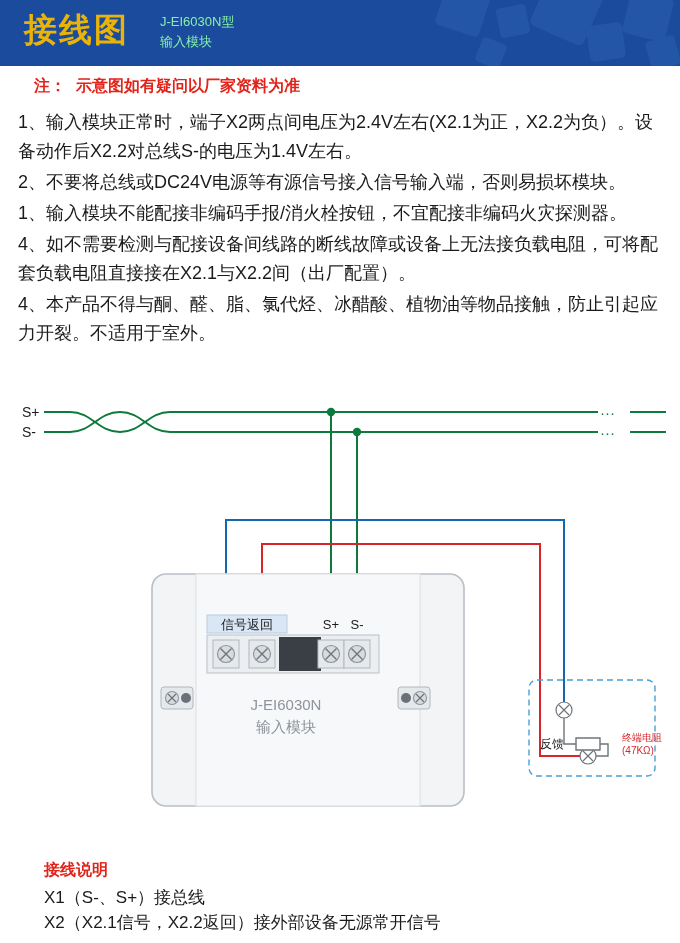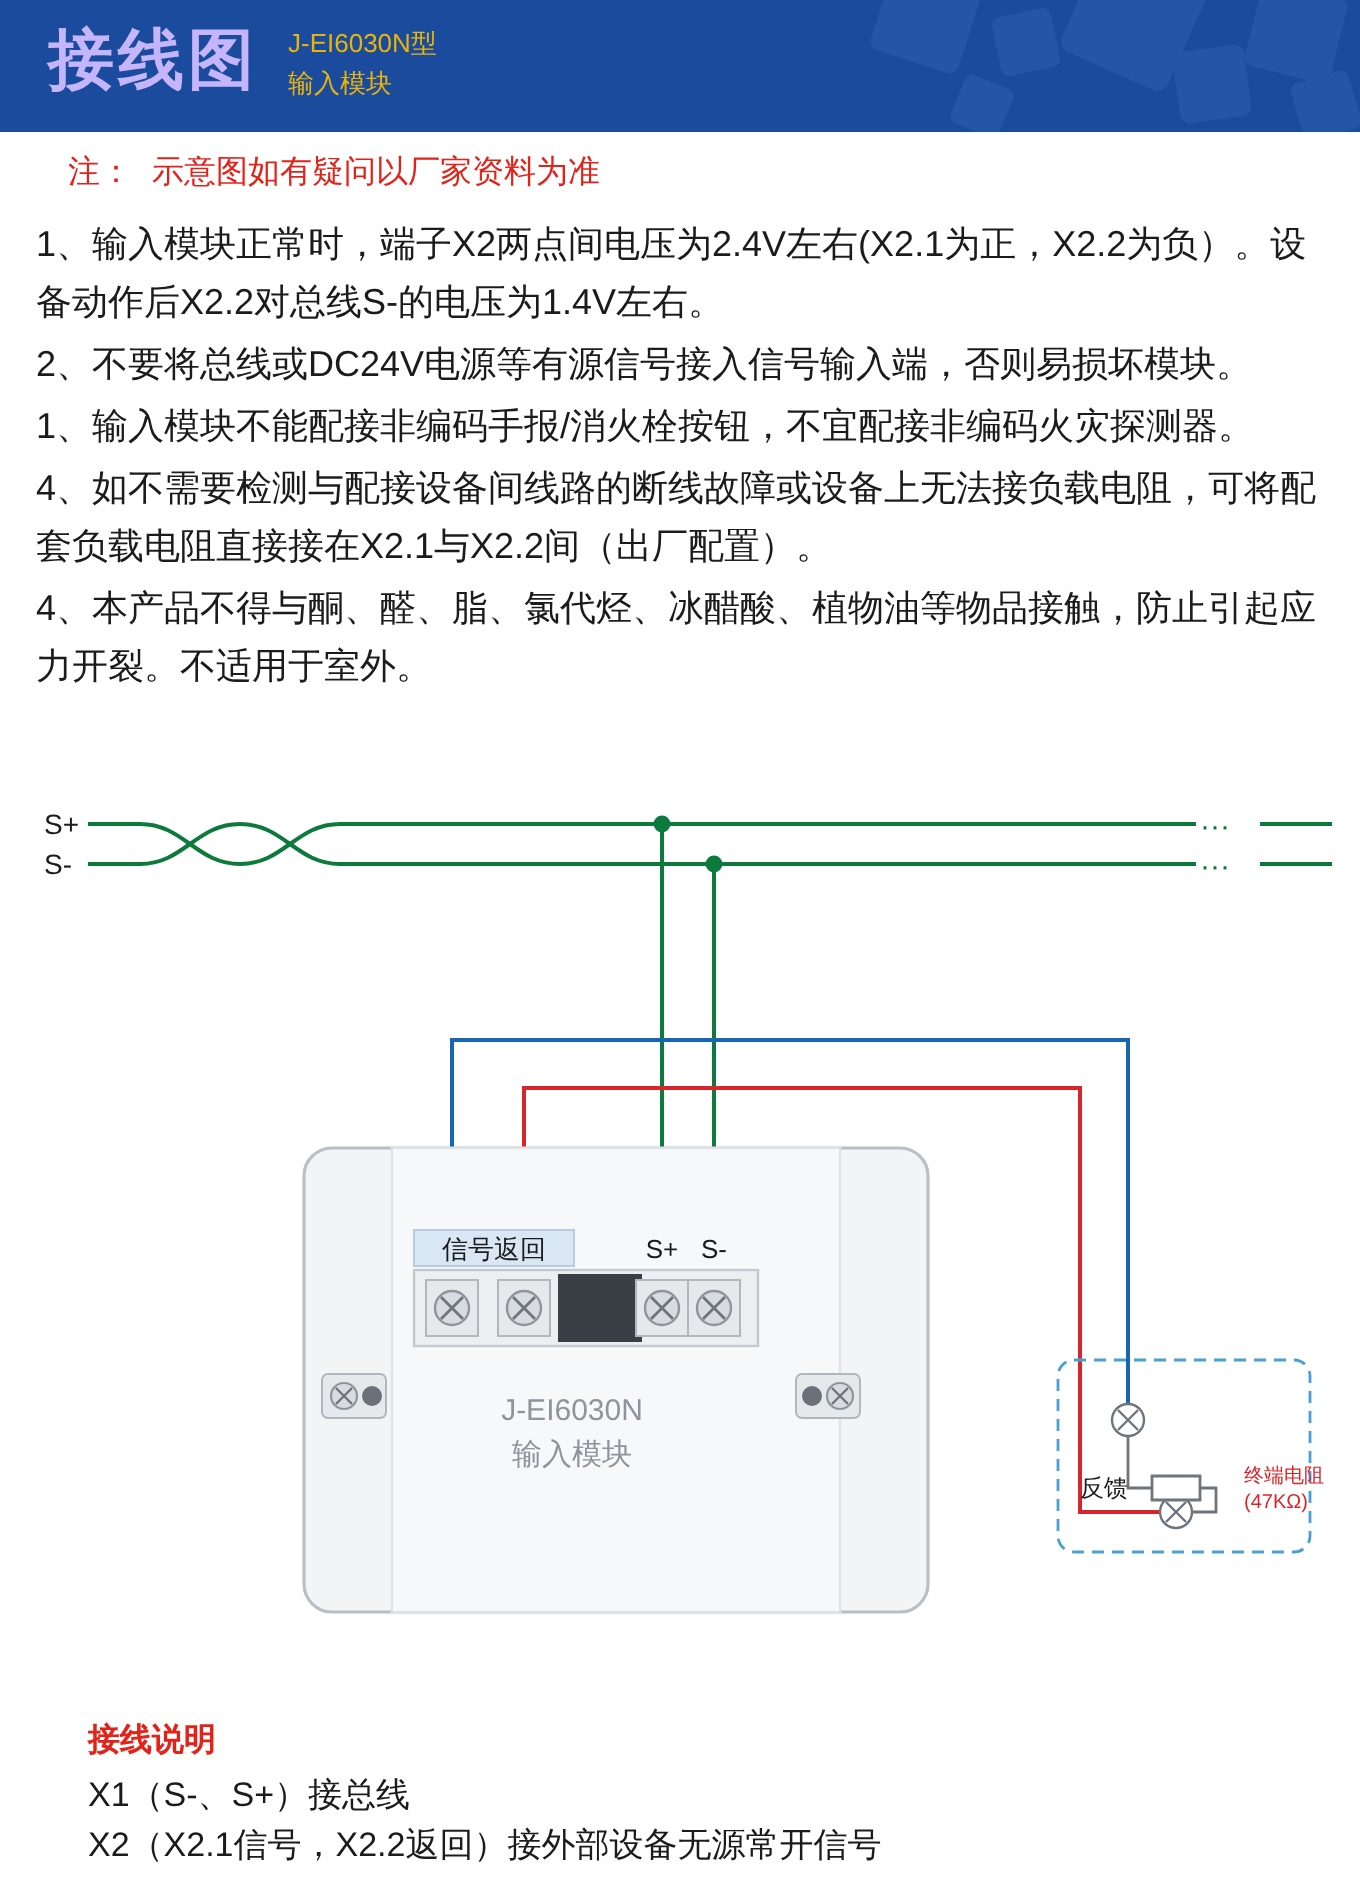--- a/index.html
+++ b/index.html
@@ -26,40 +26,40 @@
   }
   .header-deco {
     position: absolute;
     right: 0; top: 0;
     width: 260px; height: 66px;
     opacity: .85;
   }
   .header-title {
     position: absolute;
     left: 24px; top: 8px;
-    color: #c4b5fd;
+    color: #eab308;
     font-size: 33px;
     font-weight: bold;
     letter-spacing: 2px;
   }
   .header-sub {
     position: absolute;
-    left: 144px; top: 12px;
-    color: #eab308;
+    left: 160px; top: 12px;
+    color: #86efac;
     font-size: 13px;
     line-height: 20px;
   }
 
   
   .note {
     position: absolute;
     left: 34px; top: 76px;
     color: #e2231a;
     font-size: 16px;
-    font-weight: normal;
+    font-weight: bold;
   }
   .note .note-label { margin-right: 10px; }
 
   .paragraphs {
     position: absolute;
     left: 18px; top: 108px;
     width: 648px;
     color: #1b1b1b;
     font-size: 18px;
     line-height: 29px;

